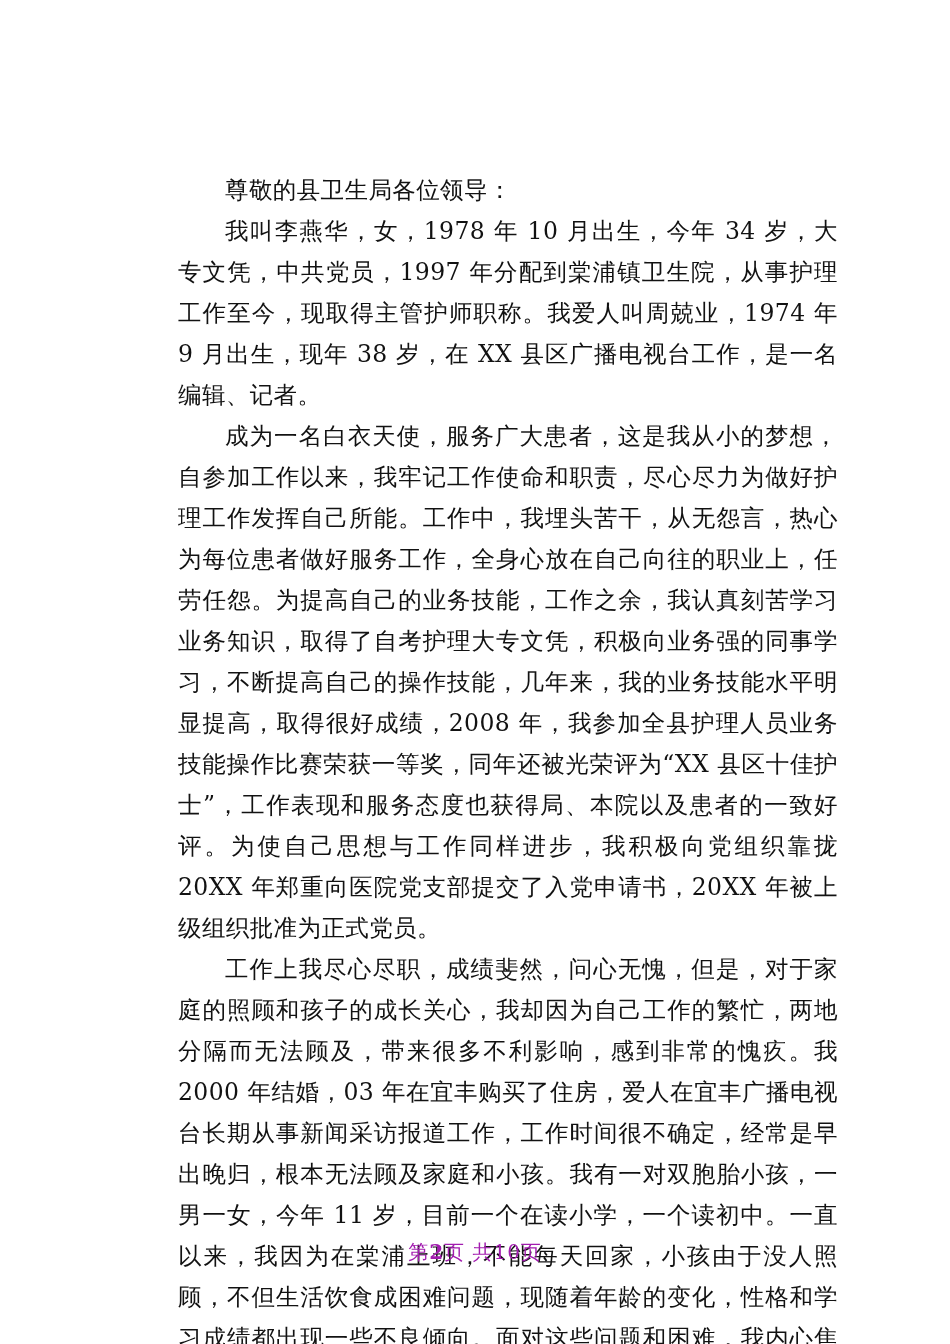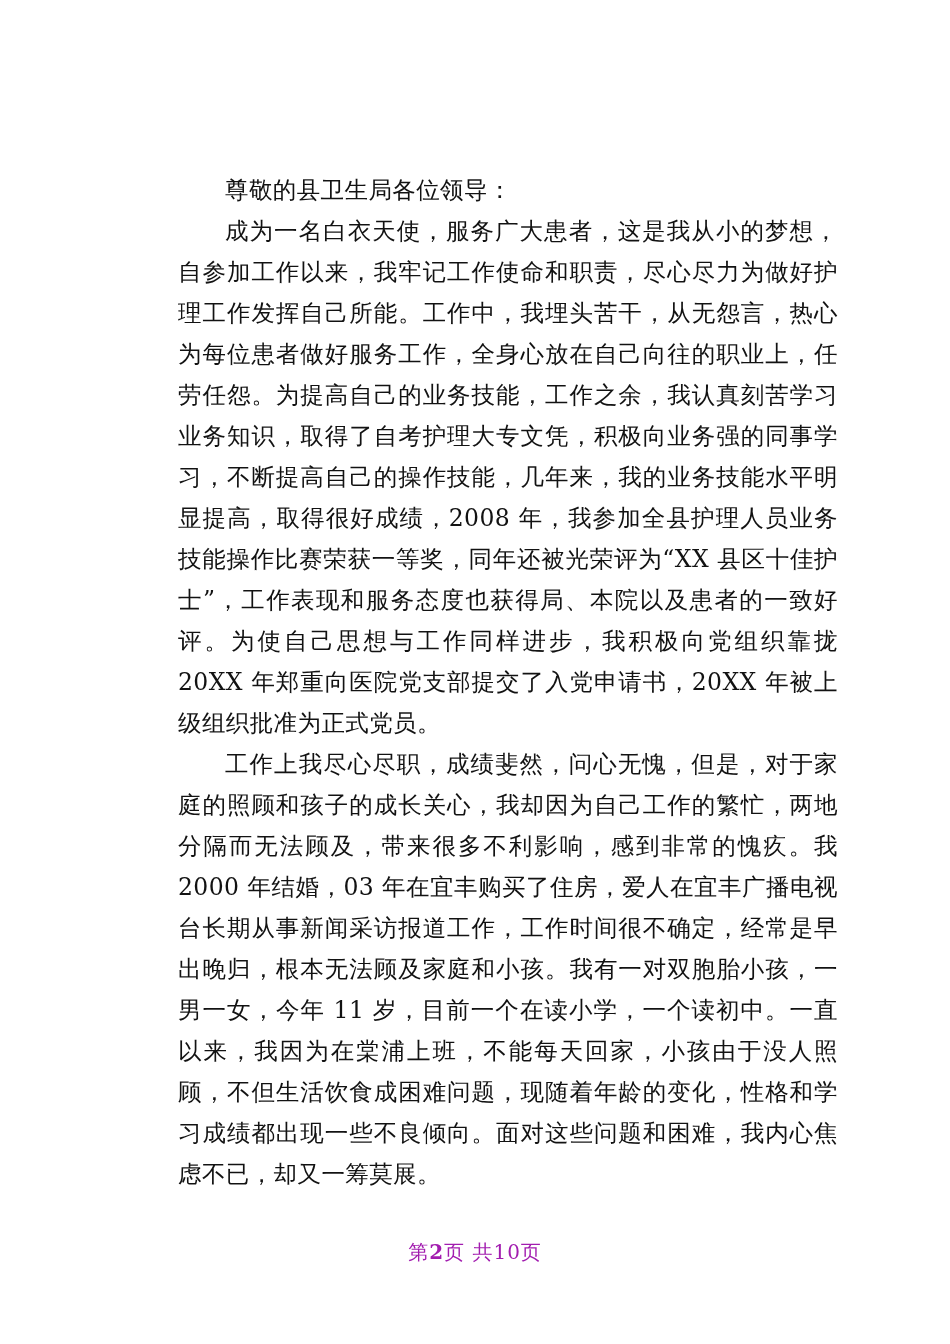--- a/index.html
+++ b/index.html
@@ -51,20 +51,21 @@
   .footer .pgnum {
     font-weight: bold;
   }
 </style>
 </head>
 <body>
 
 <div class="page">
   <div class="doc-body">
     <p class="para salutation">尊敬的县卫生局各位领导：</p>
+    <p class="para">我叫李燕华，女，1978 年 10 月出生，今年 34 岁，大专文凭，中共党员，1997 年分配到棠浦镇卫生院，从事护理工作至今，现取得主管护师职称。我爱人叫周兢业，1974 年 9 月出生，现年 38 岁，在 XX 县区广播电视台工作，是一名编辑、记者。</p>
     <p class="para">成为一名白衣天使，服务广大患者，这是我从小的梦想，自参加工作以来，我牢记工作使命和职责，尽心尽力为做好护理工作发挥自己所能。工作中，我埋头苦干，从无怨言，热心为每位患者做好服务工作，全身心放在自己向往的职业上，任劳任怨。为提高自己的业务技能，工作之余，我认真刻苦学习业务知识，取得了自考护理大专文凭，积极向业务强的同事学习，不断提高自己的操作技能，几年来，我的业务技能水平明显提高，取得很好成绩，2008 年，我参加全县护理人员业务技能操作比赛荣获一等奖，同年还被光荣评为“XX 县区十佳护士”，工作表现和服务态度也获得局、本院以及患者的一致好评。为使自己思想与工作同样进步，我积极向党组织靠拢 20XX 年郑重向医院党支部提交了入党申请书，20XX 年被上级组织批准为正式党员。</p>
     <p class="para">工作上我尽心尽职，成绩斐然，问心无愧，但是，对于家庭的照顾和孩子的成长关心，我却因为自己工作的繁忙，两地分隔而无法顾及，带来很多不利影响，感到非常的愧疚。我 2000 年结婚，03 年在宜丰购买了住房，爱人在宜丰广播电视台长期从事新闻采访报道工作，工作时间很不确定，经常是早出晚归，根本无法顾及家庭和小孩。我有一对双胞胎小孩，一男一女，今年 11 岁，目前一个在读小学，一个读初中。一直以来，我因为在棠浦上班，不能每天回家，小孩由于没人照顾，不但生活饮食成困难问题，现随着年龄的变化，性格和学习成绩都出现一些不良倾向。面对这些问题和困难，我内心焦虑不已，却又一筹莫展。</p>
 
   </div>
 
   <div class="footer">
     <span>第</span><span class="pgnum">2</span><span>页</span>&nbsp;<span>共10页</span>
   </div>
 </div>
 

